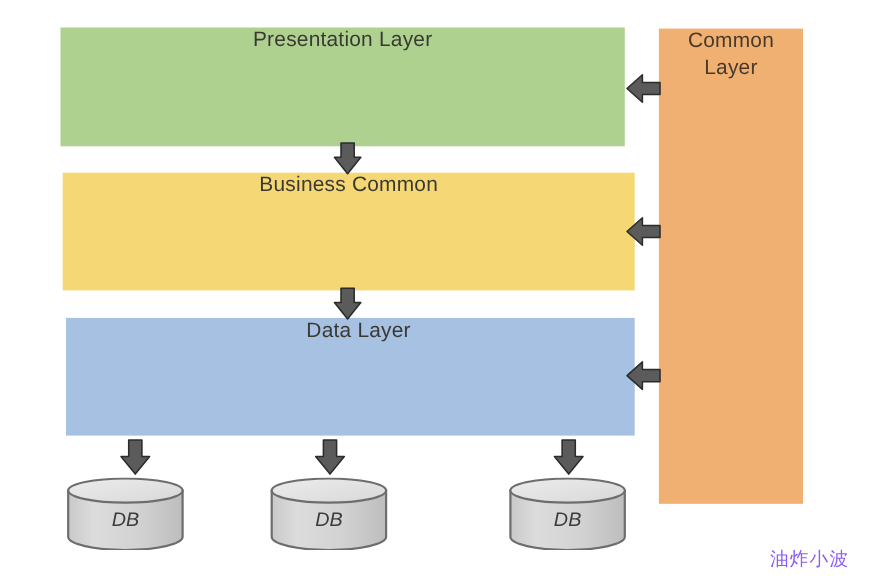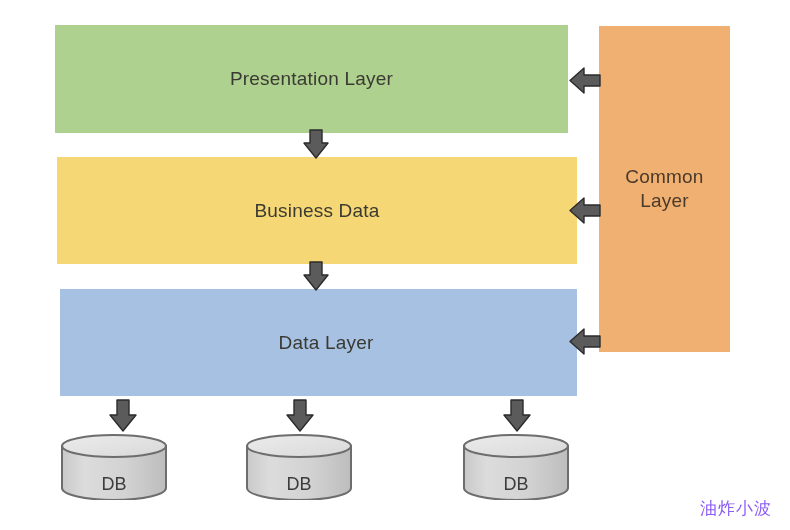--- a/index.html
+++ b/index.html
@@ -17,21 +17,20 @@
     position: relative;
     width: 790px;
     height: 530px;
     background: #ffffff;
   }
 
   
   .layer-box {
     position: absolute;
     display: flex;
-    align-items: center;
     justify-content: center;
     box-sizing: border-box;
   }
   .layer-label {
     font-size: 19px;
     color: #3a3a32;
     letter-spacing: 0.2px;
     text-align: center;
     line-height: 1.25;
     white-space: pre-line;
@@ -52,21 +51,21 @@
   #data-layer {
     left: 60px;
     top: 289px;
     width: 517px;
     height: 107px;
   }
   #common-layer {
     left: 599px;
     top: 26px;
     width: 131px;
-    height: 326px;
+    height: 432px;
   }
   #common-layer .layer-label {
     color: #4a3a2a;
   }
 
   
   .arrow {
     position: absolute;
   }
   .arrow svg {
@@ -91,31 +90,32 @@
     width: 108px;
     height: 66px;
   }
   #db-node-1 { left: 60px; top: 434px; }
   #db-node-2 { left: 245px; top: 434px; }
   #db-node-3 { left: 462px; top: 434px; }
 
   .db-label {
     position: absolute;
     left: 0;
-    top: 12px;
+    top: 0;
     width: 108px;
     height: 66px;
     display: flex;
     align-items: center;
     justify-content: center;
     padding-top: 10px;
     box-sizing: border-box;
     font-size: 18px;
     color: #3c3c3c;
     pointer-events: none;
+    font-style: italic;
   }
 
   
   #watermark {
     position: absolute;
     right: 18px;
     bottom: 10px;
     font-size: 17px;
     color: #8b5cf6;
     letter-spacing: 1px;
@@ -125,21 +125,21 @@
 </head>
 <body>
 
 <div id="diagram" style="background-color: rgb(255, 255, 255);">
 
   <div class="layer-box" id="presentation-layer" style="background-color: rgb(174, 209, 143);">
     <span class="layer-label">Presentation Layer</span>
   </div>
 
   <div class="layer-box" id="business-layer" style="background-color: rgb(245, 216, 117);">
-    <span class="layer-label">Business Data</span>
+    <span class="layer-label">Business Common</span>
   </div>
 
   <div class="layer-box" id="data-layer" style="background-color: rgb(167, 193, 227); padding-left: 15px;">
     <span class="layer-label">Data Layer</span>
   </div>
 
   <div class="layer-box" id="common-layer" style="background-color: rgb(240, 176, 114);">
     <span class="layer-label">Common
 Layer</span>
   </div>

